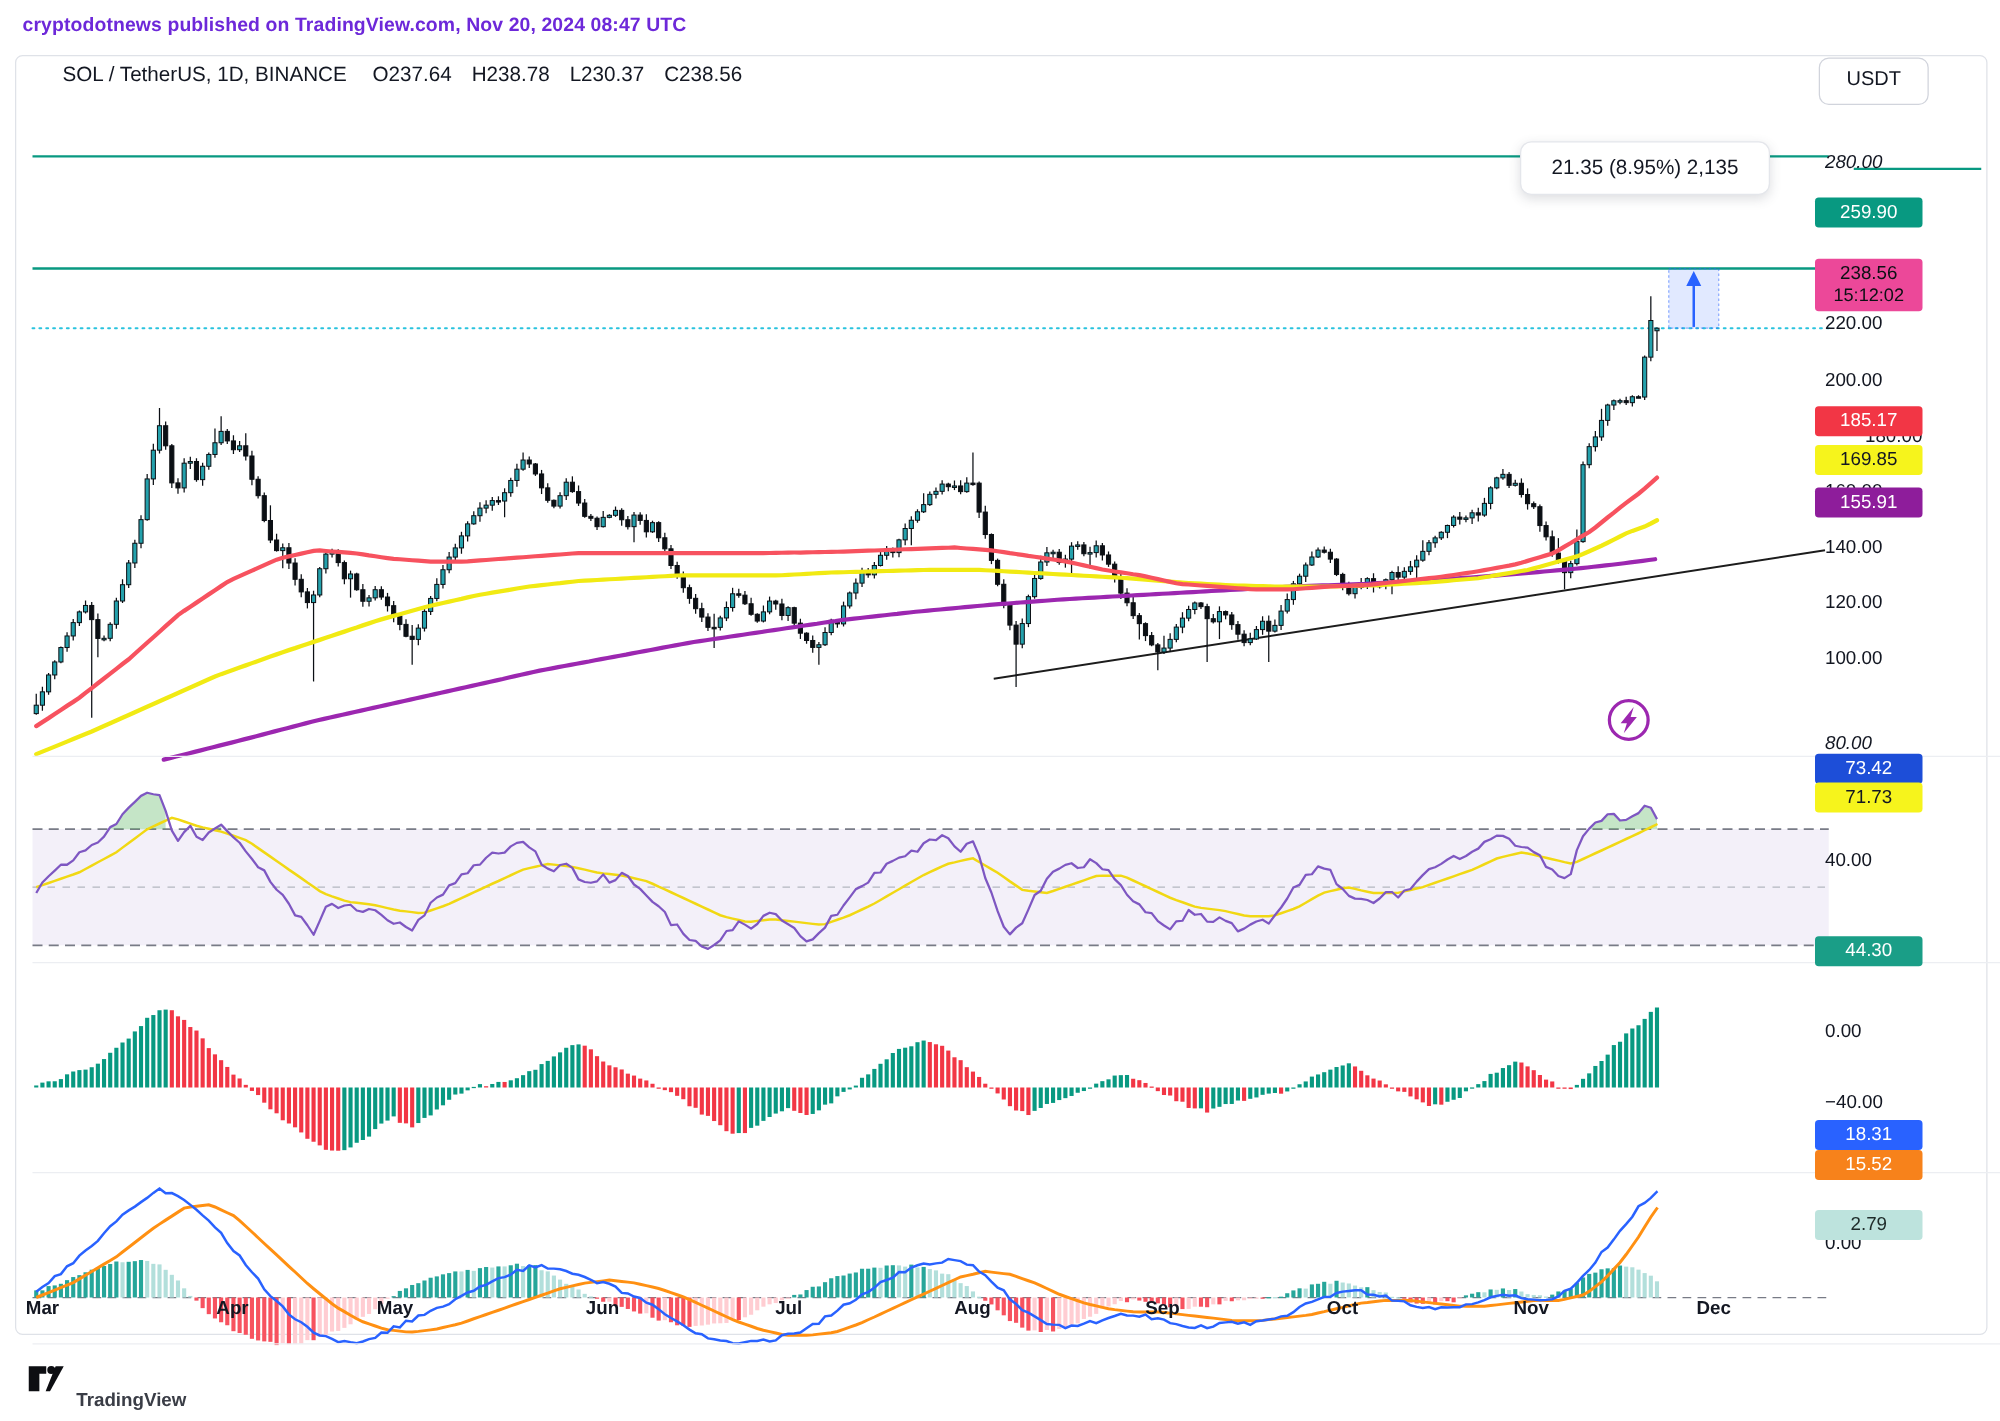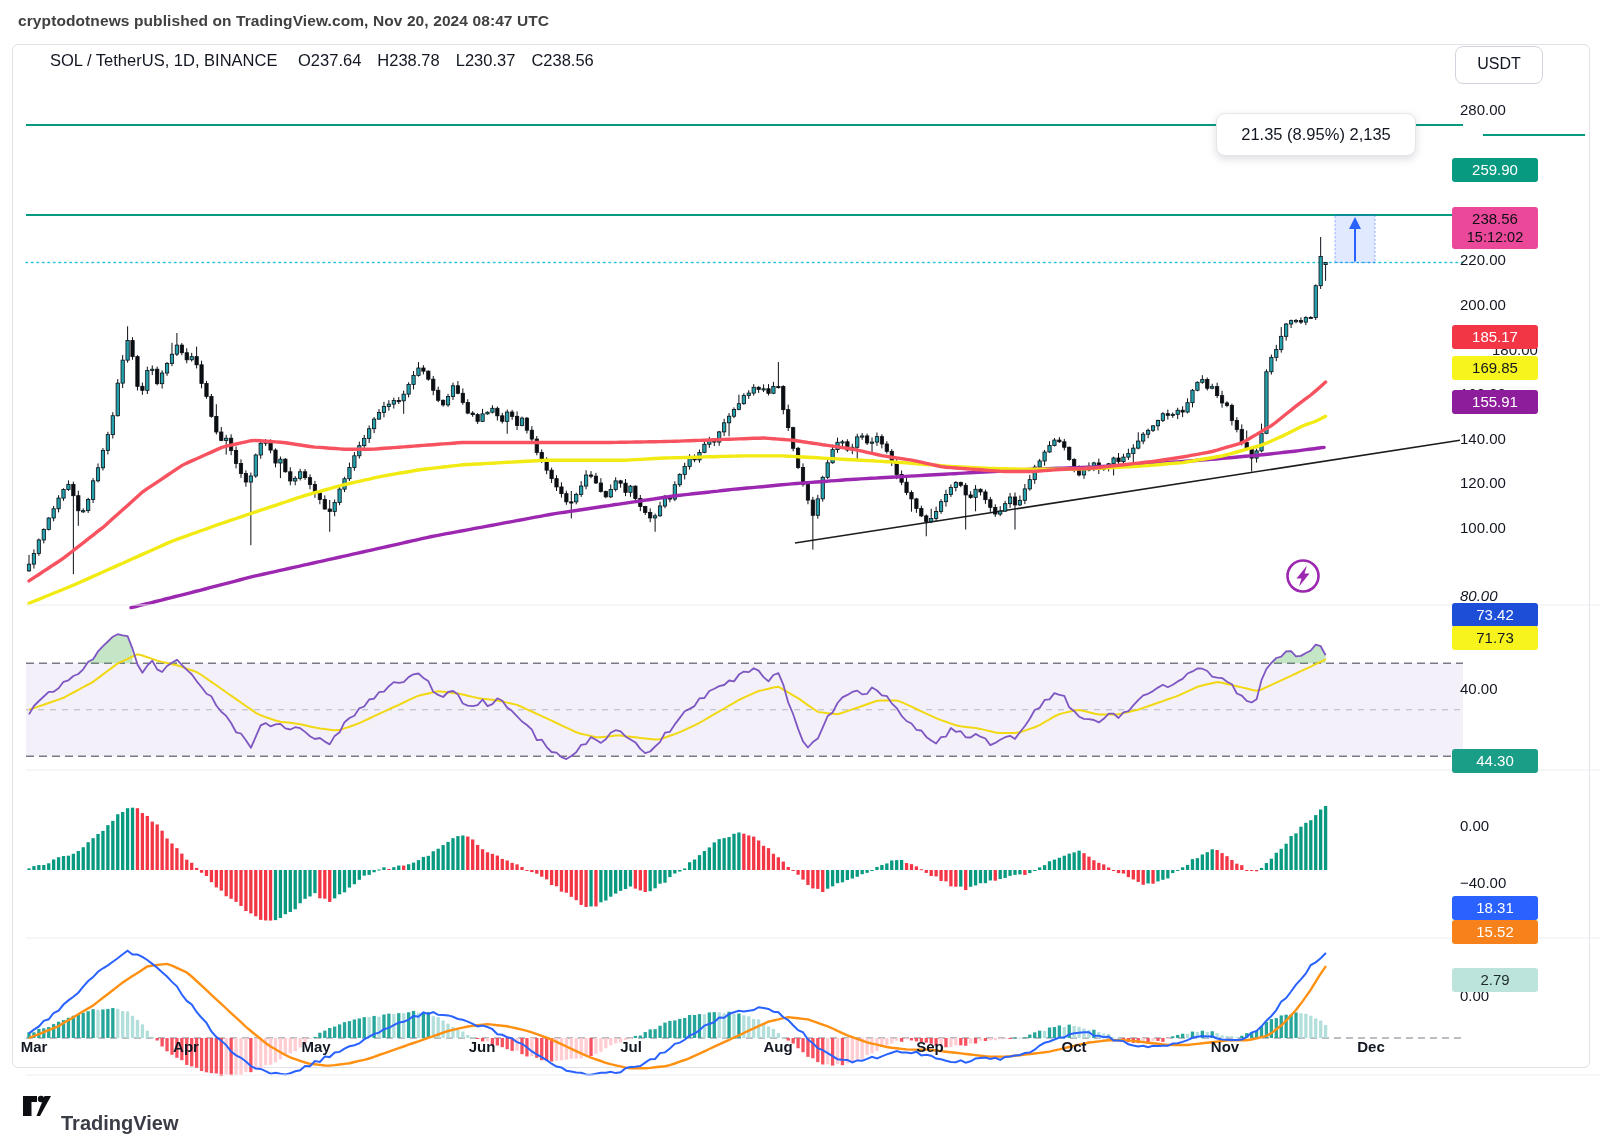--- a/index.html
+++ b/index.html
@@ -1,35 +1,35 @@
 <!DOCTYPE html>
 <html><head>
 <meta charset="utf-8">
 <style>
   html,body{margin:0;padding:0;width:1600px;height:1137px;background:#ffffff;overflow:hidden;
     font-family:"Liberation Sans",sans-serif;-webkit-font-smoothing:antialiased;}
   .page{position:relative;width:1600px;height:1137px;}
-  .hdr{position:absolute;left:18px;top:12px;font-size:15.5px;font-weight:700;color:#404040;letter-spacing:.1px;}
+  .hdr{position:absolute;left:18px;top:12px;font-size:15.5px;font-weight:700;color:#6d28d9;letter-spacing:.1px;}
   .widget{position:absolute;left:12px;top:44px;width:1576px;height:1022px;border:1px solid #dfe2e8;border-radius:6px;background:#fff;}
   .title-row{position:absolute;left:30px;top:51px;font-size:16.5px;color:#131722;white-space:nowrap;z-index:6;margin-left:20px;}
   .title-row .sym{font-weight:500;}
   .title-row .ohlc span{margin-left:16px;font-weight:500;}
   .usdt{position:absolute;left:1455px;top:46px;width:86px;height:36px;border:1.5px solid #d1d4dc;border-radius:8px;
     background:#fff;font-size:16px;font-weight:500;color:#131722;text-align:center;line-height:33px;z-index:7;}
   svg.chart{position:absolute;left:0;top:0;z-index:1;}
   .axis-label{position:absolute;left:1460px;transform:translateY(-50%);font-size:15px;color:#131722;z-index:2;white-space:nowrap;}
   .badge{position:absolute;left:1452px;width:86px;transform:translateY(-50%);border-radius:3px;
     font-size:15px;text-align:center;padding:3px 0;z-index:3;line-height:18px;white-space:nowrap;}
   .badge .sub{display:block;font-size:14.5px;}
   .month{position:absolute;transform:translateX(-50%);top:1038px;font-size:15px;font-weight:700;color:#131722;z-index:2;}
   .tooltip{position:absolute;left:1216px;top:113px;width:198px;height:41px;background:#fff;border:1px solid #e4e6eb;
     border-radius:9px;box-shadow:0 3px 9px rgba(60,64,82,.18);font-size:16.5px;color:#131722;text-align:center;
     line-height:41px;z-index:8;}
   .tvlogo{position:absolute;left:22px;top:1076px;display:flex;align-items:center;gap:9px;z-index:5;}
-  .tvlogo .txt{font-size:20px;font-weight:600;color:#3a3d46;margin-top:36px;}
+  .tvlogo .txt{font-size:15px;font-weight:600;color:#3a3d46;margin-top:36px;}
 </style>
 </head>
 <body>
 
 <div class="page">
   <div class="hdr">cryptodotnews published on TradingView.com, Nov 20, 2024 08:47 UTC</div>
 
   <div class="widget">
     <svg class="chart" id="chart-svg" width="1600" height="1137" viewBox="0 0 1600 1137">
         <rect x="13" y="618.25" width="1437" height="93" fill="rgba(126,87,194,0.09)"></rect>
@@ -1129,21 +1129,21 @@
   </div>
 
   <div class="title-row">
     <span class="sym">SOL / TetherUS, 1D, BINANCE</span>
     <span class="ohlc"><span>O237.64</span><span>H238.78</span><span>L230.37</span><span>C238.56</span></span>
   </div>
 
   <div class="usdt">USDT</div>
 
   <div id="axis-area">
-      <div class="axis-label" style="top: 109px;">280.00</div>
+      <div class="axis-label" style="top: 130px; font-style: italic;">280.00</div>
       <div class="axis-label" style="top: 259px;">220.00</div>
       <div class="axis-label" style="top: 304px;">200.00</div>
       <div class="axis-label" style="top: 349px; margin-left: 32px;">180.00</div>
       <div class="axis-label" style="top: 393px;">160.00</div>
       <div class="axis-label" style="top: 438px;">140.00</div>
       <div class="axis-label" style="top: 482px;">120.00</div>
       <div class="axis-label" style="top: 527px;">100.00</div>
       <div class="axis-label" style="top: 595px; font-style: italic;">80.00</div>
       <div class="axis-label" style="top: 688px;">40.00</div>
       <div class="axis-label" style="top: 825px;">0.00</div>

